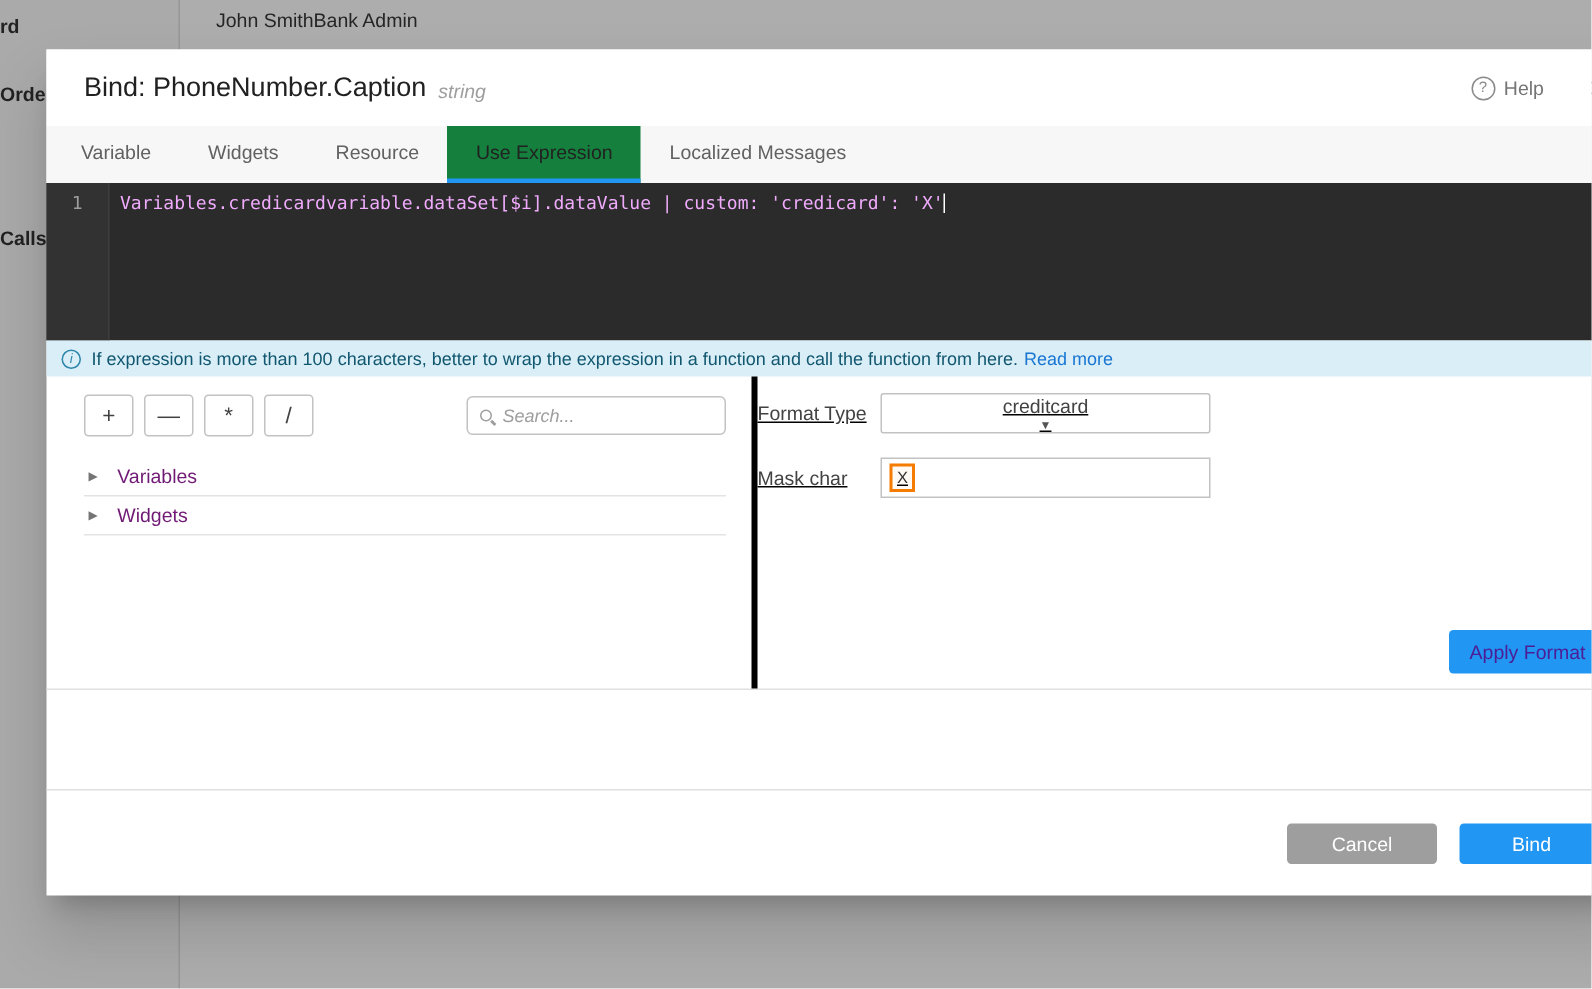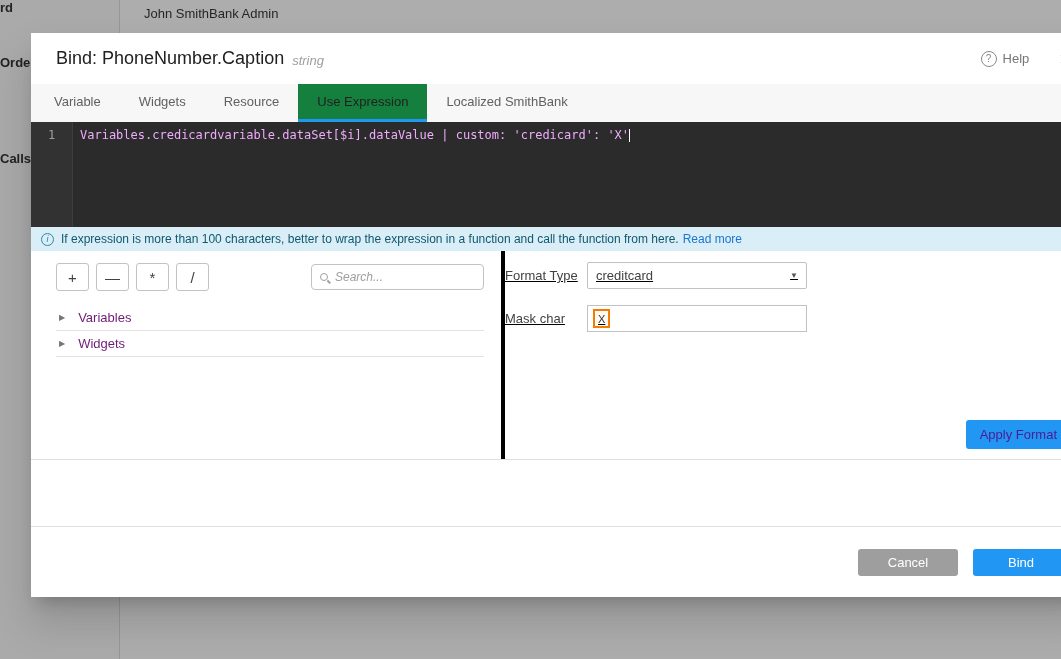--- a/index.html
+++ b/index.html
@@ -4,21 +4,21 @@
 <style>
   * { margin:0; padding:0; box-sizing:border-box; }
   html,body { width:1061px; height:659px; overflow:hidden;
     font-family:"Liberation Sans", sans-serif; background:#ededed; }
   .stage { position:relative; width:1061px; height:659px; }
 
   
   .bg-sidebar { position:absolute; left:0; top:0; width:120px; height:659px;
     background:#e9e9e9; border-right:1px solid #cfcfcf; z-index:0; }
   .bg-frag { position:absolute; left:0; font-size:13px; font-weight:700; color:#2f2f2f; white-space:nowrap; }
-  .bg-frag.f0 { top:0; }
+  .bg-frag.f0 { top:10px; }
   .bg-frag.f1 { top:55px; }
   .bg-frag.f2 { top:151px; }
   .bg-content { position:absolute; left:121px; top:0; right:0; height:659px; background:#eeeeee; z-index:0; }
   .bg-user { position:absolute; left:23px; top:6px; font-size:13px; font-weight:500; color:#333; }
   .bg-hline { position:absolute; left:0; right:0; top:308px; height:1px; background:#cccccc; }
 
   .overlay { position:absolute; inset:0; background:rgba(0,0,0,0.27); z-index:10; }
 
   
   .modal { position:absolute; left:31px; top:33px; width:1060px; height:564px; background:#fff;
@@ -72,21 +72,21 @@
   .search-box input::placeholder { color:#9e9e9e; }
 
   .tree { margin-top:14px; }
   .tree-row { height:26px; display:flex; align-items:center; border-bottom:1px solid #e3e3e3; cursor:pointer; }
   .tree-caret { font-size:8px; color:#757575; margin:0 13px 0 3px; }
   .tree-label { font-size:13px; color:#701a75; }
 
   .form-row { display:flex; align-items:center; margin-bottom:16px; }
   .form-label { width:82px; font-size:13px; color:#424242; flex:none; }
   .select { width:220px; height:27px; border:1px solid #c2c2c2; border-radius:2px; background:#fff;
-    display:flex; align-items:center; padding:0 8px; cursor:pointer; }
+    display:flex; align-items:center; padding:0 8px; cursor:pointer;flex-direction:column; }
   .select-value { font-size:13px; color:#424242; flex:1; }
   .select-caret { font-size:8px; color:#555; }
   .mask-input { width:220px; height:27px; border:1px solid #c2c2c2; background:#fff;
     display:flex; align-items:center; cursor:text; }
   .mask-x { display:inline-flex; align-items:center; justify-content:center; min-width:16px; height:19px;
     border:2px solid #f57c00; background:#fffaf4; margin-left:5px; padding:0 3px;
     font-size:11px; color:#333; }
   .apply-btn { position:absolute; right:20px; bottom:10px; background:#2196f3; color:#4c1d95;
     font-size:13px; border:none; border-radius:3px; padding:7px 14px; cursor:pointer;
     font-family:"Liberation Sans", sans-serif; }
@@ -129,21 +129,21 @@
         </span>
         <span class="close-btn">×</span>
       </span>
     </div>
 
     <div class="tab-bar">
       <div class="tab">Variable</div>
       <div class="tab">Widgets</div>
       <div class="tab">Resource</div>
       <div class="tab active">Use Expression</div>
-      <div class="tab">Localized SmithBank</div>
+      <div class="tab">Localized Messages</div>
     </div>
 
     <div class="editor">
       <div class="gutter">
         <span>1</span>
       </div>
       <div class="code-area"><span>Variables.credicardvariable.dataSet[$i].dataValue | custom: 'credicard': 'X'</span><span class="caret-bar"></span></div>
     </div>
 
     <div class="info-banner">

